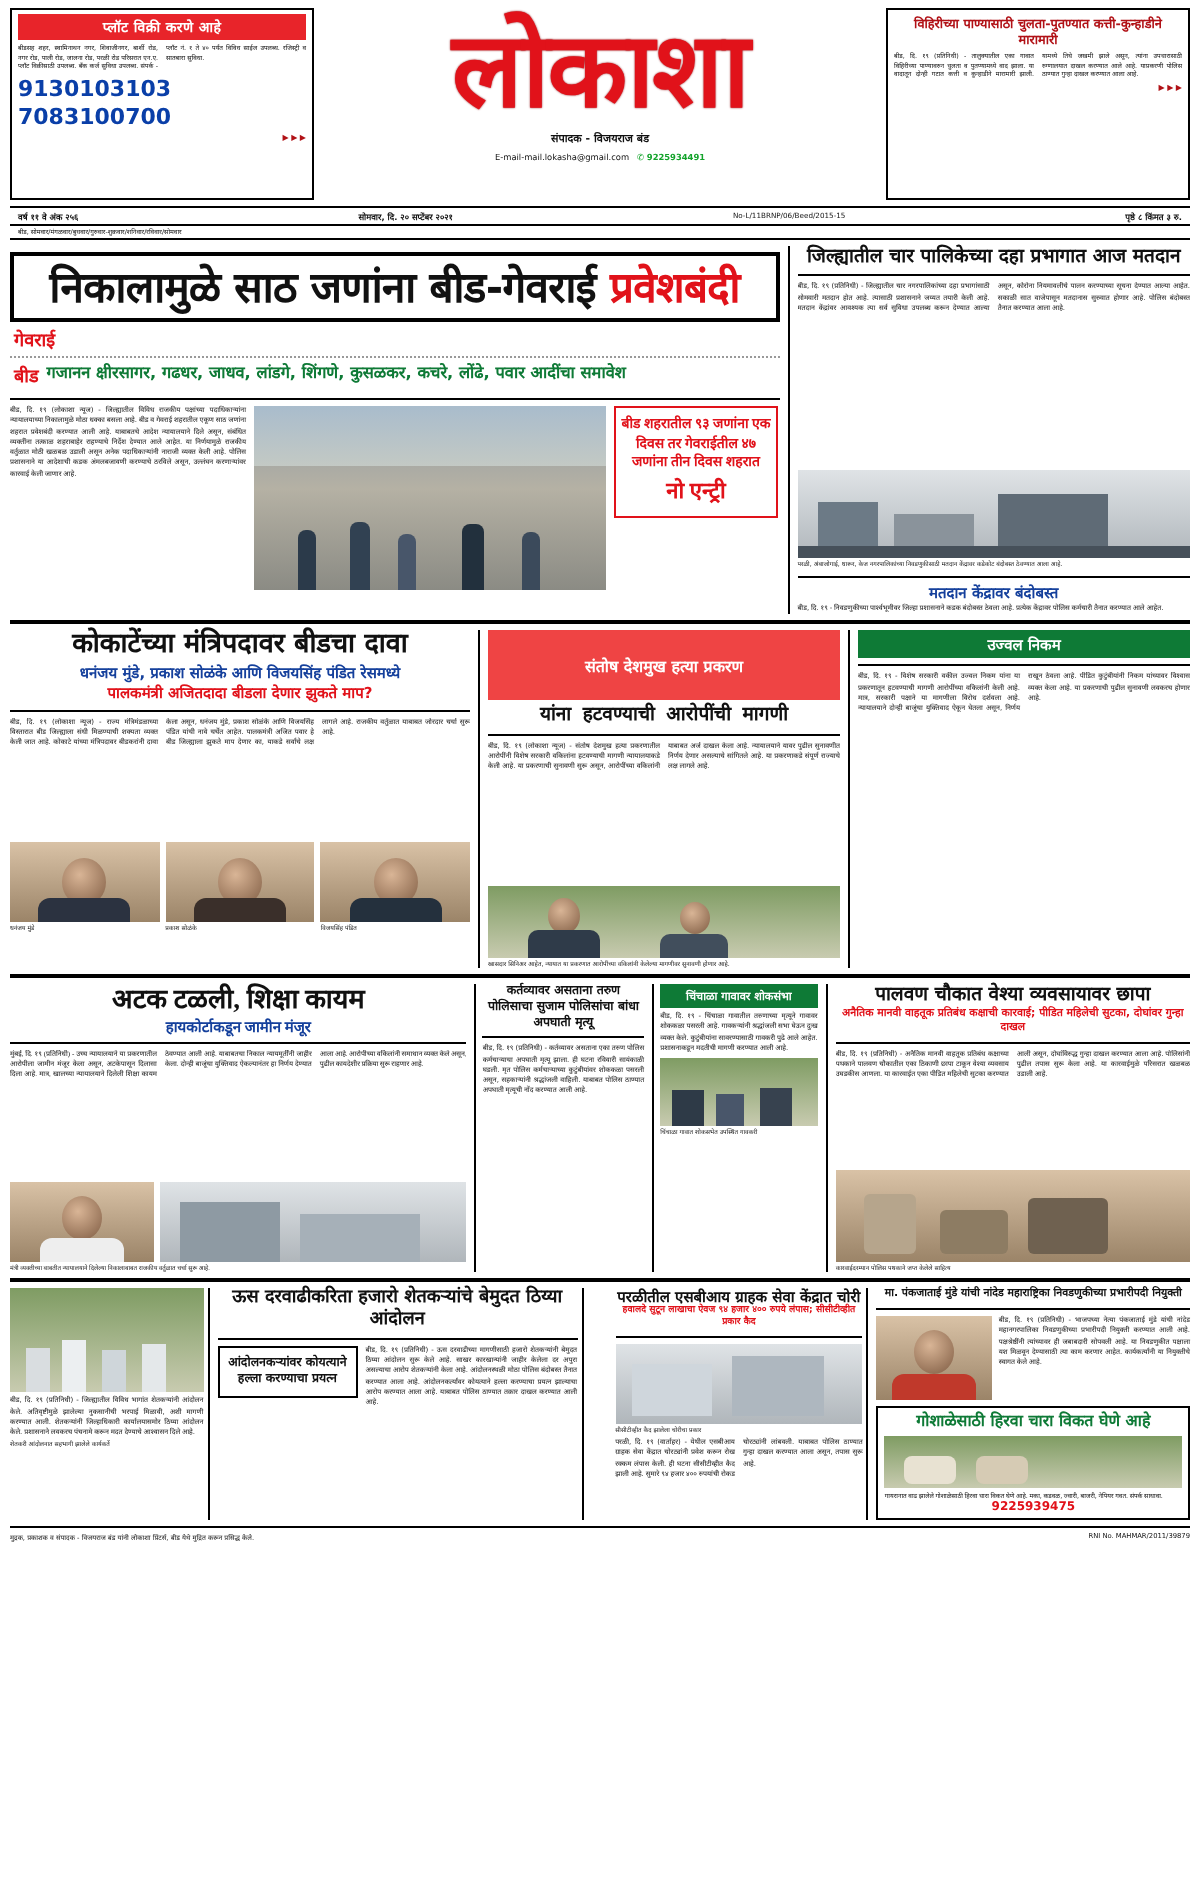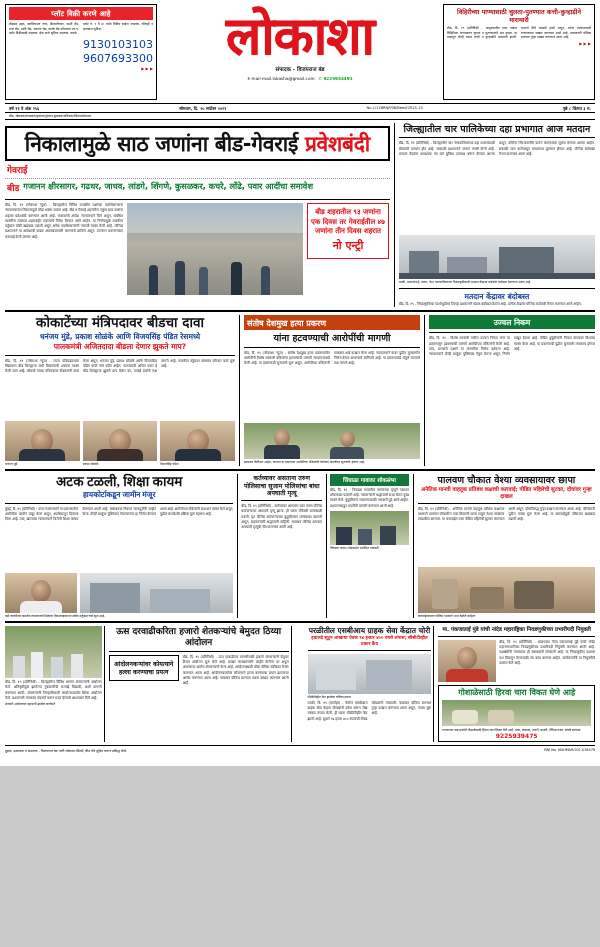--- a/index.html
+++ b/index.html
@@ -5,21 +5,21 @@
   html, body {
     margin: 0;
     padding: 0;
     background: #c9c9c9;
   }
   body {
     font-family: "DejaVu Sans", sans-serif;
   }
   .page {
     width: 600px;
-    height: 766px;
+    height: 947px;
     background: #ffffff;
     position: relative;
     overflow: hidden;
     box-sizing: border-box;
     padding: 4px 5px;
   }
 
   
   .row { display: flex; }
   .center { text-align: center; }
@@ -65,23 +65,23 @@
   .mast-side .sidebody {
     font-size: 3.2px;
     line-height: 1.45;
     text-align: justify;
     color: #111;
     column-count: 2;
     column-gap: 4px;
   }
   .mast-phone {
     color: #0a3fa8;
-    font-weight: normal;
+    font-weight: bold;
     font-size: 11px;
-    text-align: right;
+    text-align: left;
     line-height: 1.05;
     margin-top: 3px;
   }
   .mast-arrow {
     text-align: right;
     font-size: 4px;
     color: #b11116;
     margin-top: 1px;
   }
 
@@ -193,25 +193,26 @@
     position: absolute;
     bottom: 0;
     background: #2b3a4a;
     border-radius: 4px 4px 0 0;
   }
 
   .hrule { border-top: 1px solid #000; margin: 3px 0; }
   .hrule2 { border-top: 2px solid #000; margin: 3px 0; }
 
   .kicker-red {
-    background: #c2410c;
+    background: #ef4444;
     color: #fff;
     font-weight: bold;
     font-size: 8px;
-    padding: 2px 3px;
+    text-align: center;
+    padding: 12px 3px;
   }
   .kicker-grn {
     background: #0e7a36;
     color: #fff;
     font-weight: bold;
     font-size: 7.5px;
     text-align: center;
     padding: 2px 3px;
   }
   .hd-1 {
@@ -288,21 +289,21 @@
 <body>
 
 <div class="page">
 
   <div class="masthead">
 
     <div class="mast-side">
       <div class="sideheadl">प्लॉट विक्री करणे आहे</div>
       <div class="sidebody" style="margin-top:2px;">बीडसह शहर, स्वामिनाथन नगर, शिवाजीनगर, बार्शी रोड, नगर रोड, पाली रोड, जालना रोड, परळी रोड परिसरात एन.ए. प्लॉट विक्रीसाठी उपलब्ध. बँक कर्ज सुविधा उपलब्ध. संपर्क - प्लॉट नं. १ ते ४० पर्यंत विविध साईज उपलब्ध. रजिस्ट्री व सातबारा सुविधा.</div>
       <div class="mast-phone">9130103103</div>
-      <div class="mast-phone">9607693300</div>
+      <div class="mast-phone">7083100700</div>
       <div class="mast-arrow">▶ ▶ ▶</div>
     </div>
 
     <div class="mast-center">
       <div class="logo">लोकाशा</div>
       <div class="logo-sub">संपादक - विजयराज बंड</div>
       <div class="logo-mail">
         <span>E-mail-</span><span>mail.lokasha@gmail.com</span>
         &nbsp;&nbsp;<span class="wa">✆</span>
         <span class="wa">9225934491</span>
@@ -354,21 +355,21 @@
         <div style="width:176px;">
           <div class="photo road" style="height:92px;">
             <div class="person" style="left:22px;width:9px;height:30px;"></div>
             <div class="person" style="left:48px;width:10px;height:34px;background:#314152;"></div>
             <div class="person" style="left:72px;width:9px;height:28px;background:#48566a;"></div>
             <div class="person" style="left:104px;width:11px;height:33px;background:#22303d;"></div>
             <div class="person" style="left:134px;width:9px;height:29px;background:#3b4a5b;"></div>
             <div style="position:absolute;left:0;top:0;width:100%;height:30px;background:linear-gradient(#a9bccc,#c3c9c4);"></div>
           </div>
         </div>
-        <div style="width:82px;">
+        <div style="width:82px;font-family:Liberation Serif, serif;">
           <div class="redbox">
             <div>बीड शहरातील ९३ जणांना एक दिवस तर गेवराईतील ४७ जणांना तीन दिवस शहरात</div>
             <div class="noentry" style="margin-top:3px;">नो एन्ट्री</div>
           </div>
         </div>
       </div>
     </div>
 
     <div style="width:4px;"></div>
 
@@ -419,21 +420,21 @@
             <div class="face" style="position:absolute;left:50%;top:8px;transform:translateX(-50%);width:22px;height:24px;"></div>
             <div style="position:absolute;left:50%;bottom:0;transform:translateX(-50%);width:46px;height:12px;background:#24303d;border-radius:6px 6px 0 0;"></div>
           </div>
           <div class="cap center">विजयसिंह पंडित</div>
         </div>
       </div>
     </div>
 
     <div style="width:176px;border-left:1px solid #000;padding-left:4px;">
       <div class="kicker-red">संतोष देशमुख हत्या प्रकरण</div>
-      <div class="hd-2" style="margin-top:2px;">यांना हटवण्याची आरोपींची मागणी</div>
+      <div class="hd-2" style="margin-top:2px;font-family:Liberation Mono, monospace;">यांना हटवण्याची आरोपींची मागणी</div>
       <div class="hrule"></div>
       <div class="body-txt cols2" style="height:70px;overflow:hidden;">बीड, दि. १९ (लोकाशा न्यूज) - संतोष देशमुख हत्या प्रकरणातील आरोपींनी विशेष सरकारी वकिलांना हटवण्याची मागणी न्यायालयाकडे केली आहे. या प्रकरणाची सुनावणी सुरू असून, आरोपींच्या वकिलांनी याबाबत अर्ज दाखल केला आहे. न्यायालयाने यावर पुढील सुनावणीत निर्णय देणार असल्याचे सांगितले आहे. या प्रकरणाकडे संपूर्ण राज्याचे लक्ष लागले आहे.</div>
       <div class="photo grn" style="height:36px;margin-top:2px;">
         <div class="face" style="position:absolute;left:30px;top:6px;width:16px;height:18px;"></div>
         <div style="position:absolute;left:20px;bottom:0;width:36px;height:14px;background:#2f3b49;border-radius:5px 5px 0 0;"></div>
         <div class="face" style="position:absolute;left:96px;top:8px;width:15px;height:16px;"></div>
         <div style="position:absolute;left:86px;bottom:0;width:34px;height:12px;background:#414e5c;border-radius:5px 5px 0 0;"></div>
       </div>
       <div class="cap">खासदार सिनिअर आहेत, न्यायात या प्रकरणात आरोपींच्या वकिलांनी केलेल्या मागणीवर सुनावणी होणार आहे.</div>
     </div>

